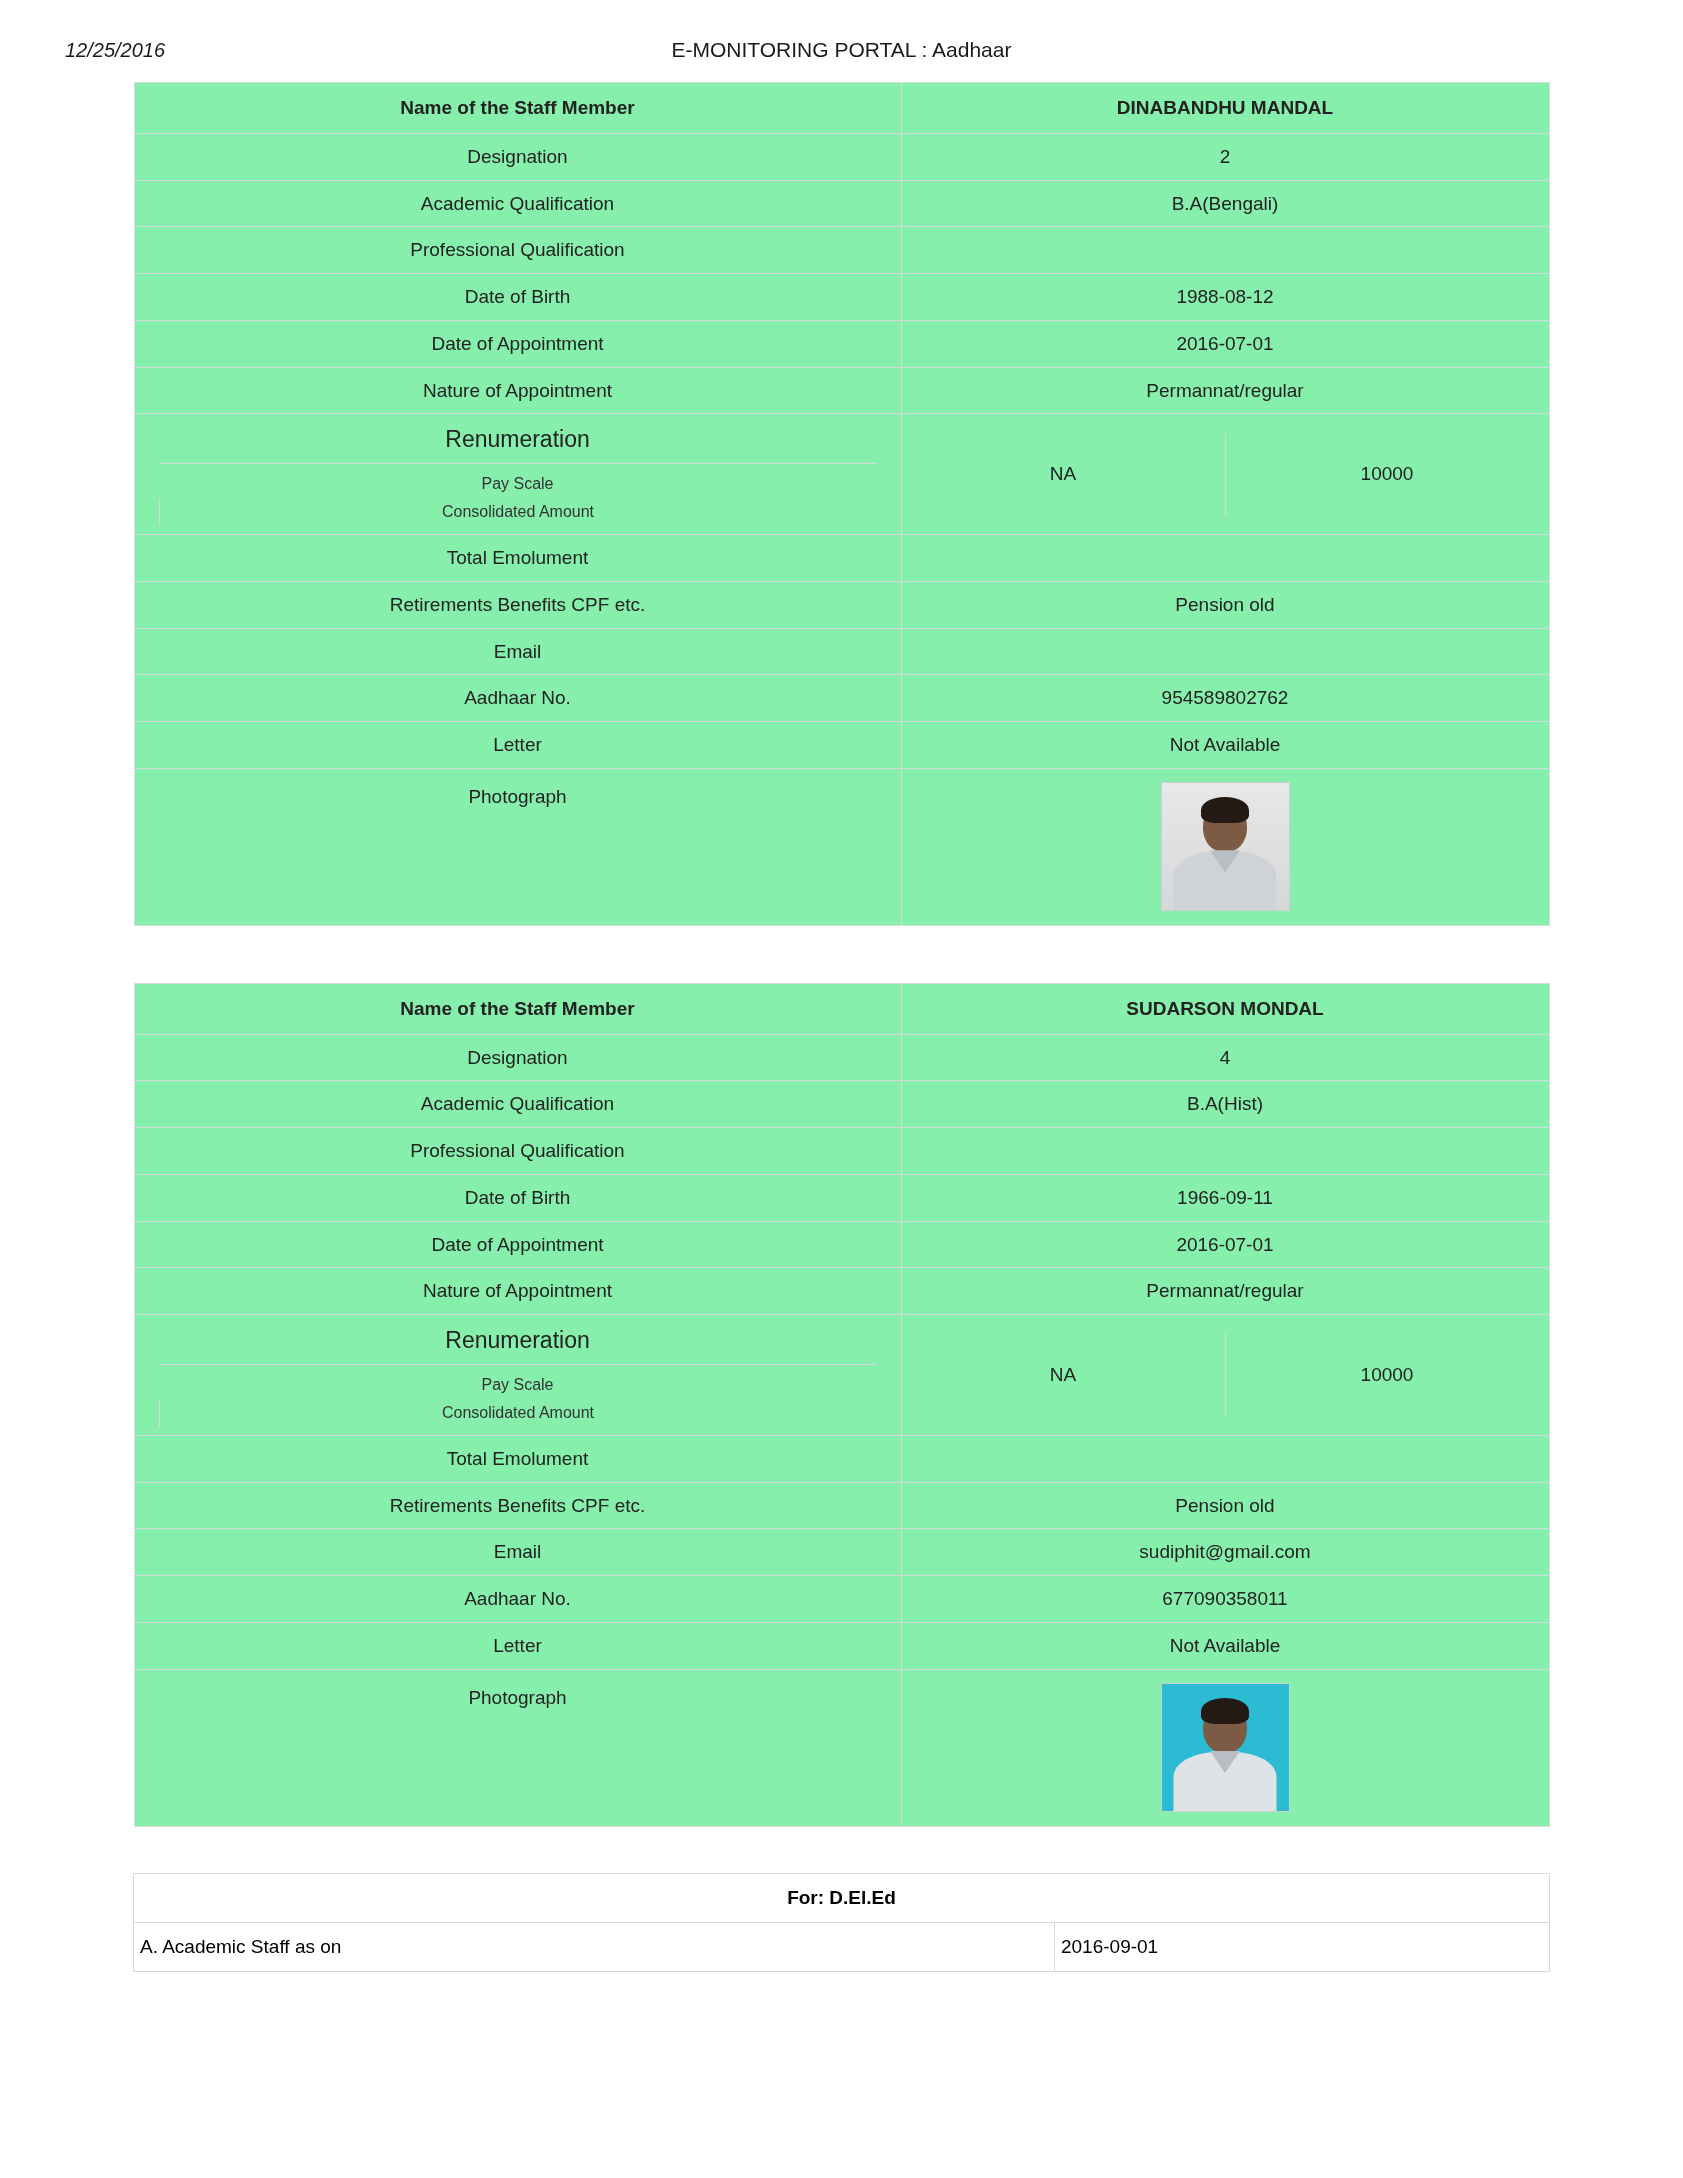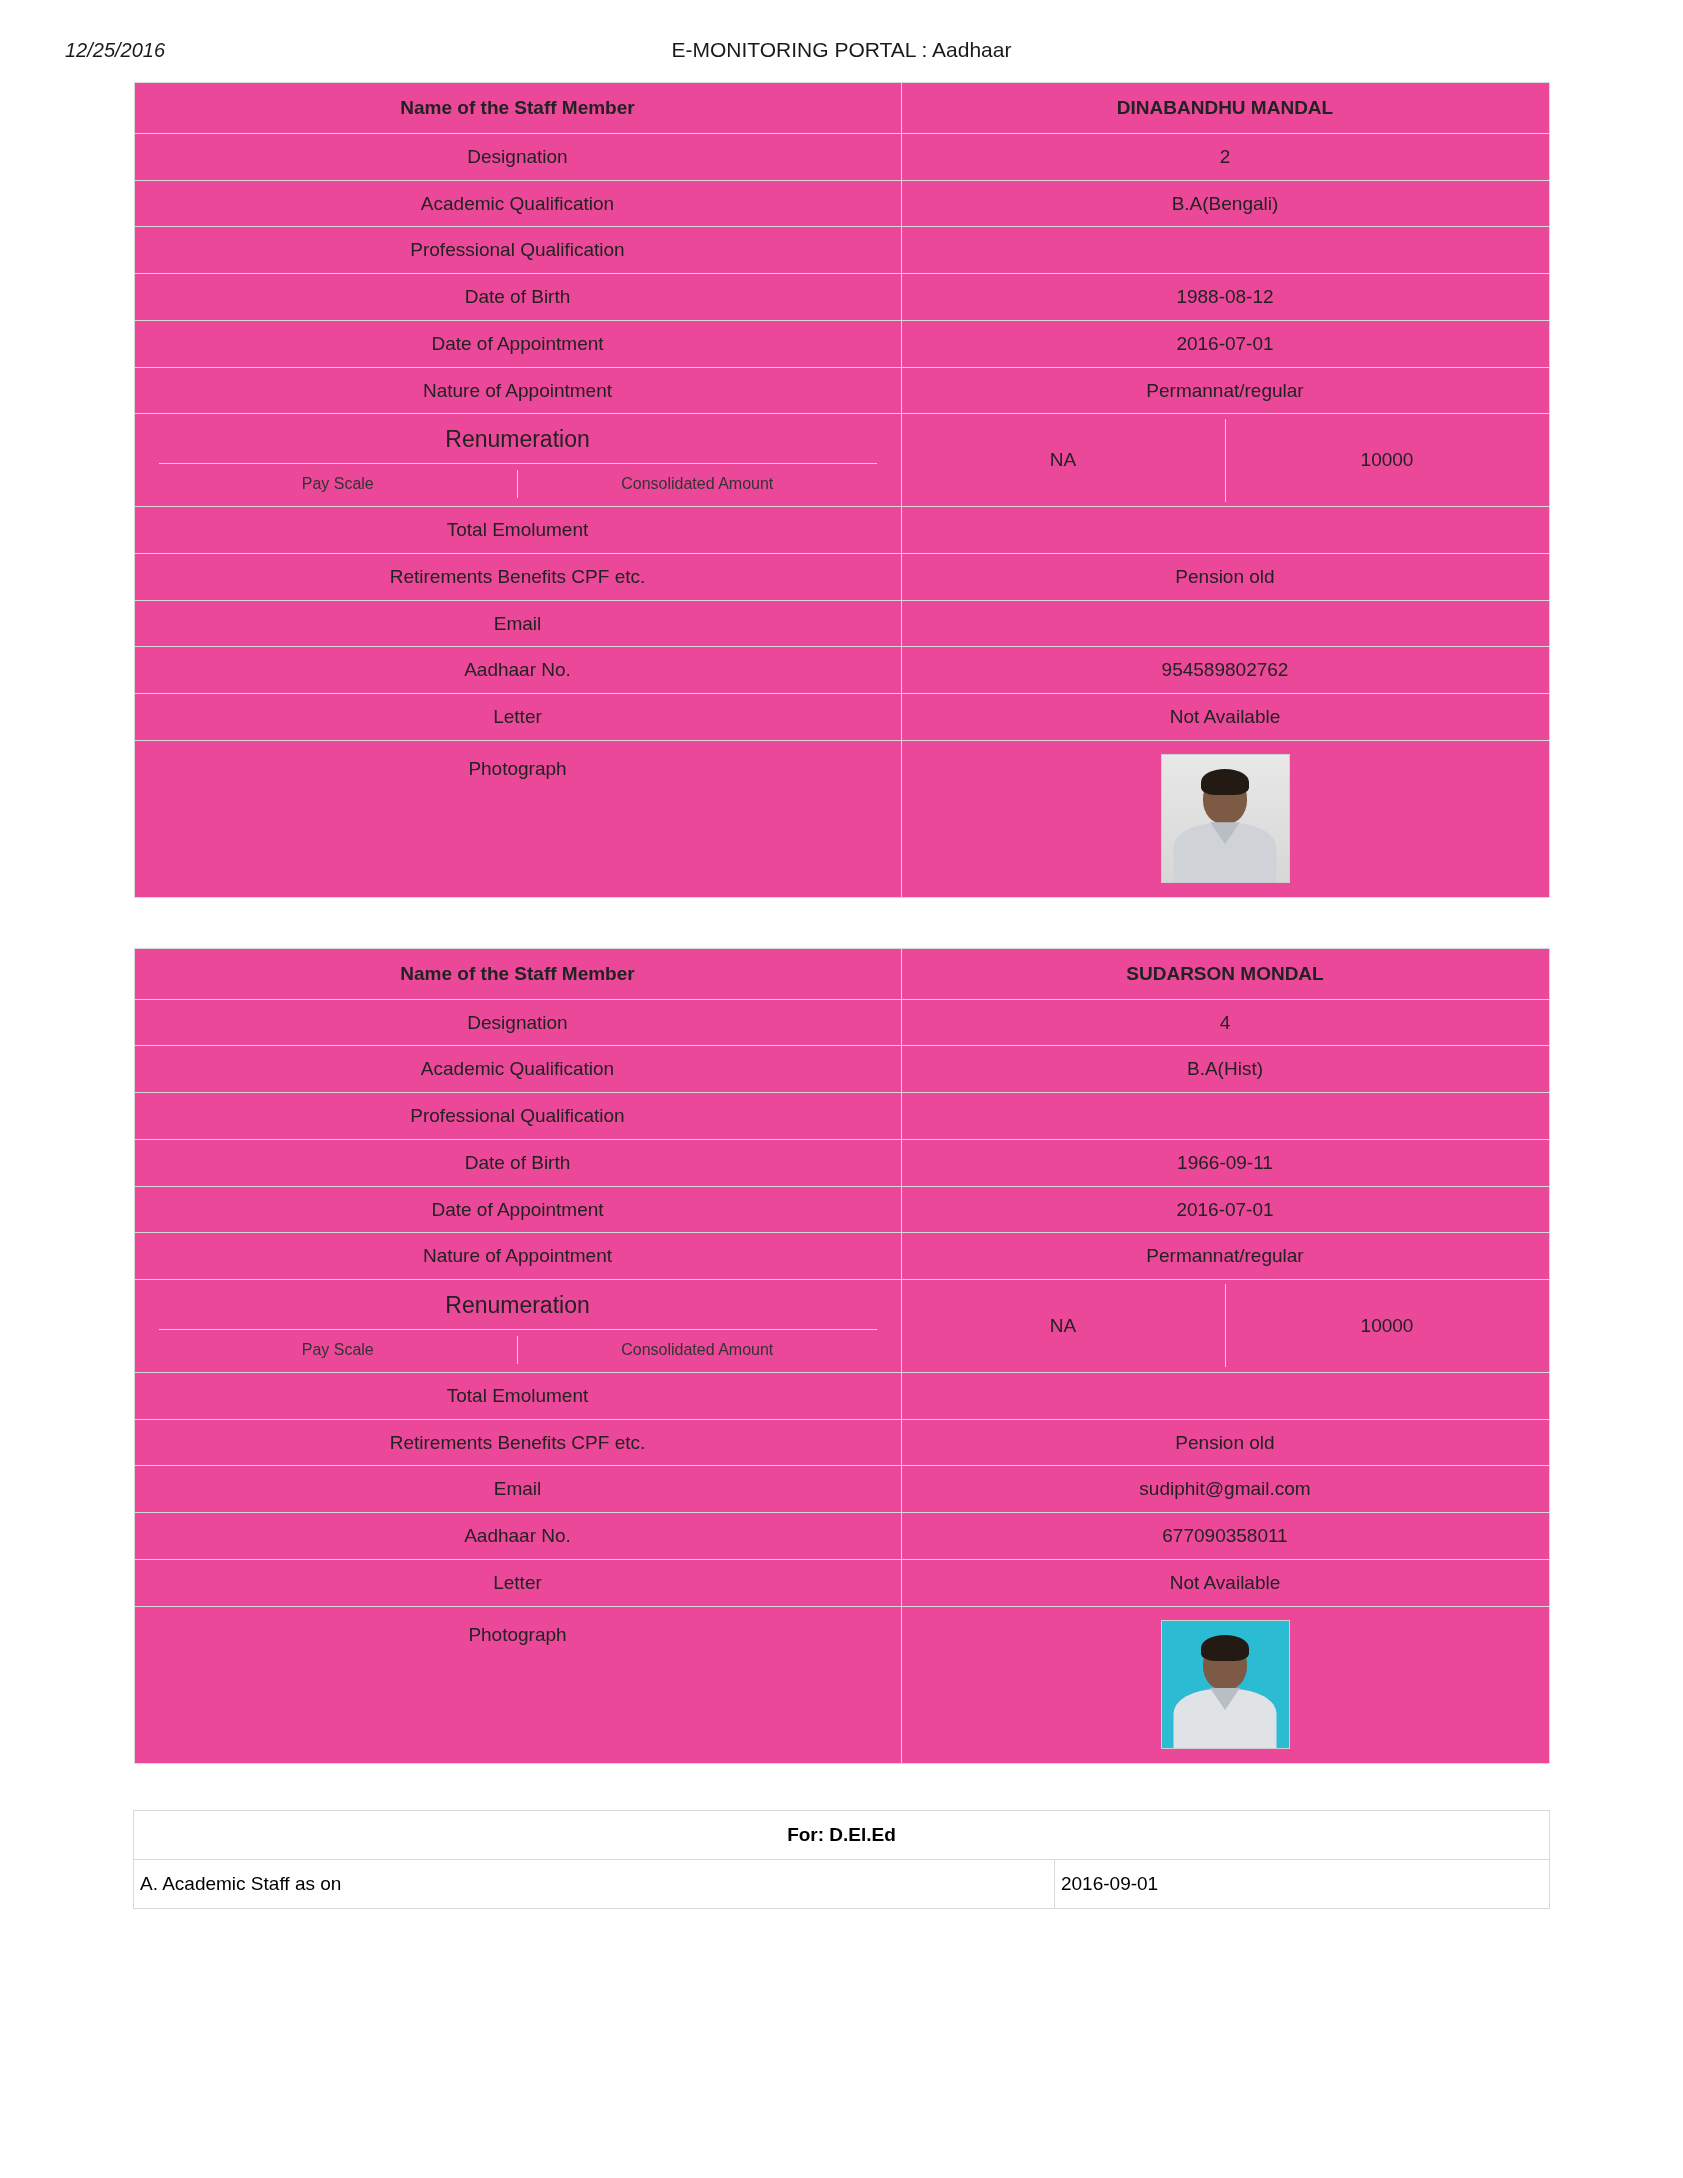--- a/index.html
+++ b/index.html
@@ -55,24 +55,24 @@
     bottom: 36px;
     display: flex;
     justify-content: space-between;
     align-items: baseline;
     font-size: 19px;
     color: #1a1a1a;
   }
   
   table.staff {
     width: 1416px;
-    margin: 4px auto 22px auto;
+    margin: 11px auto 22px auto;
     border-collapse: collapse;
     table-layout: fixed;
-    background: #ec4899;
+    background: #86efac;
     padding-left: 31px;
   }
   table.staff td, table.staff th {
     border: 1px solid #d9d9d9;
     font-weight: normal;
     font-size: 19px;
     color: #222;
     text-align: center;
     vertical-align: middle;
     padding: 11px 6px;
@@ -97,20 +97,21 @@
     font-size: 23px;
     border-bottom: 1px solid #d9d9d9;
     margin: 0 24px;
   }
   .renum-bottom {
     display: flex;
     font-size: 16px;
     color: #333;
     padding: 6px 0 8px 0;
     margin: 0 24px;
+    flex-direction: column;
   }
   .renum-bottom .rb-left,
   .renum-bottom .rb-right {
     flex: 1;
     text-align: center;
     padding: 4px 0;
   }
   .renum-bottom .rb-right {
     border-left: 1px solid #d9d9d9;
   }

